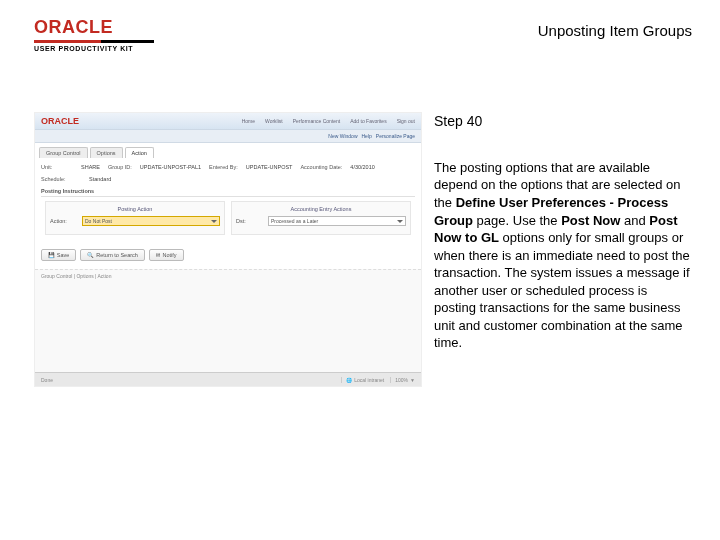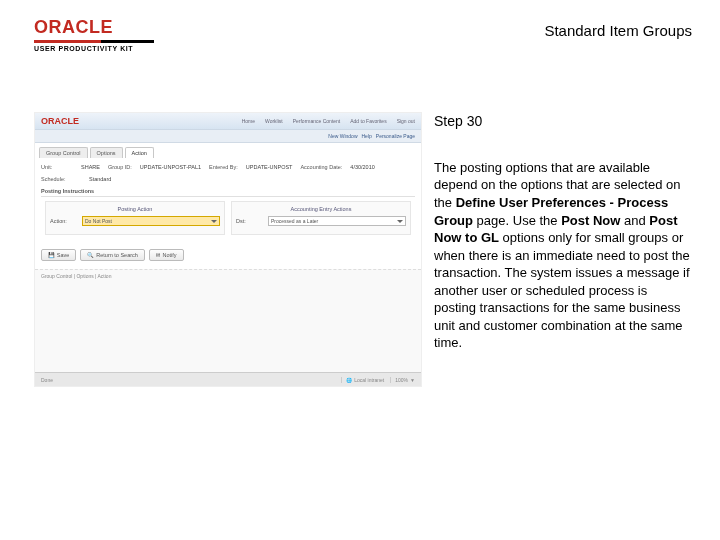--- a/index.html
+++ b/index.html
@@ -190,21 +190,21 @@
 </style>
 </head>
 <body>
 
 <div class="header">
   <div class="logo-block">
     <div class="oracle-logo">ORACLE</div>
     <div class="logo-underline"></div>
     <div class="logo-sub">USER PRODUCTIVITY KIT</div>
   </div>
-  <div class="doc-title">Standard Item Groups</div>
+  <div class="doc-title">Unposting Item Groups</div>
 </div>
 
 <div class="content">
 
   <div class="screenshot">
     <div class="ss-topbar">
       <span class="ss-oracle-mini">ORACLE</span>
       <div class="ss-nav">
         <span>Home</span>
         <span>Worklist</span>
@@ -286,19 +286,19 @@
         </span>
         <span class="sb-seg">
           <span>100%</span>
           <span>▼</span>
         </span>
       </div>
     </div>
   </div>
 
   <div class="text-panel">
-    <div class="step">Step 30</div>
+    <div class="step">Step 40</div>
     <p class="body-text">
       <span>The posting options that are available depend on the options that are selected on the </span><b>Define User Preferences - Process Group</b><span> page. Use the </span><b>Post Now</b><span> and </span><b>Post Now to GL</b><span> options only for small groups or when there is an immediate need to post the transaction. The system issues a message if another user or scheduled process is posting transactions for the same business unit and customer combination at the same time.</span>
     </p>
   </div>
 
 </div>
 
 </body></html>

